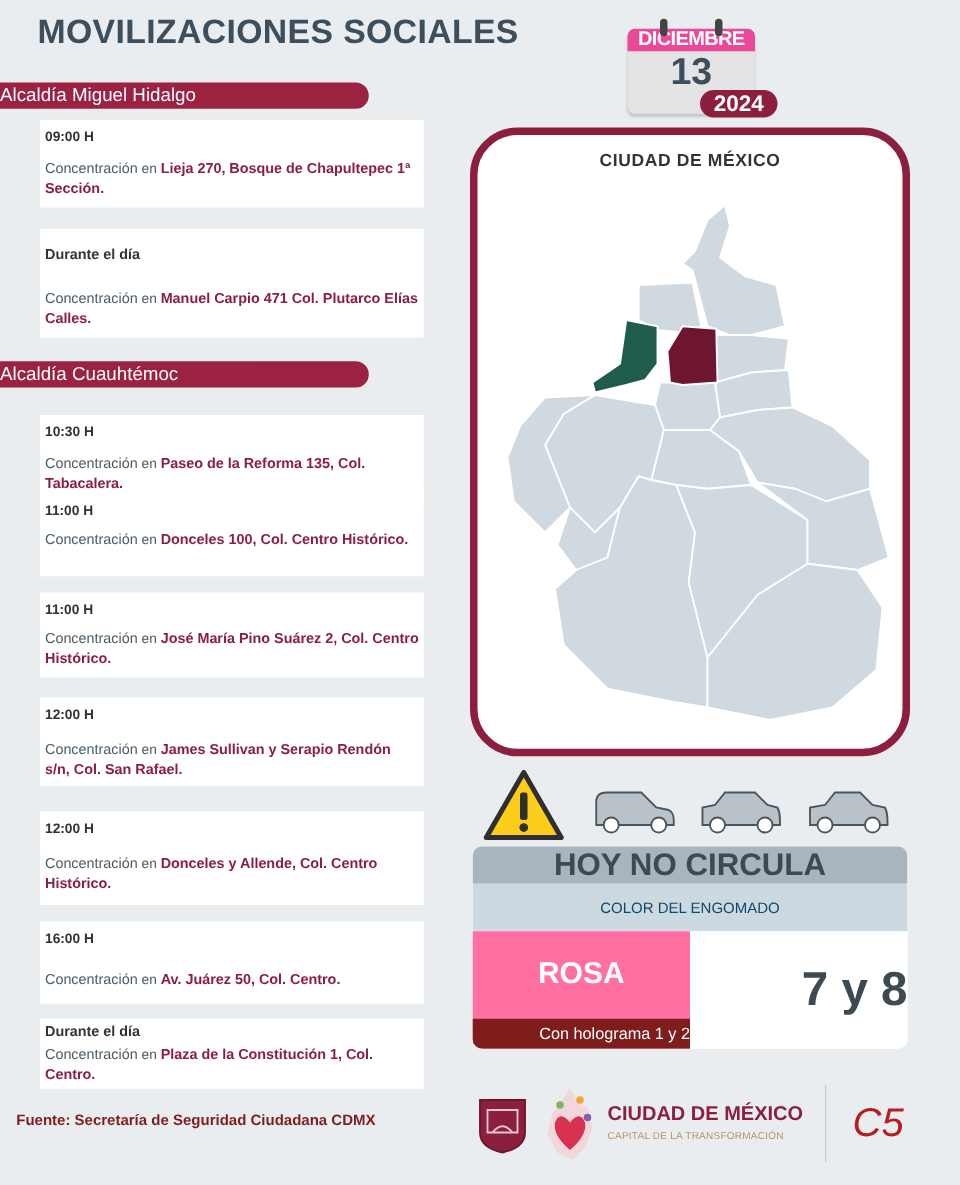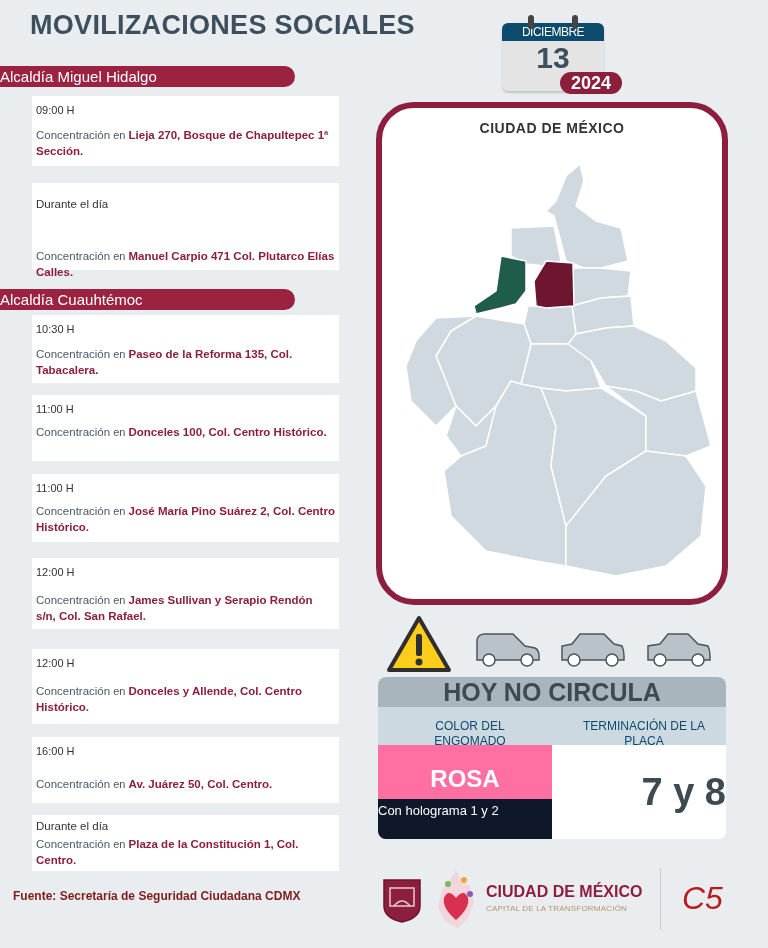--- a/index.html
+++ b/index.html
@@ -20,43 +20,43 @@
     position: absolute; left: 0; height: 21px;
     background: #9b2241; color: #fff;
     border-radius: 0 12px 12px 0;
     font-size: 15px; line-height: 21px; 
   }
   .card {
     position: absolute; left: 32px; width: 307px;
     background: #fff; padding: 8px 4px 0 4px;
   }
   .card .time {
-    font-size: 11px; font-weight: normal; color: #333;
+    font-size: 11px; font-weight: bold; color: #333;
   }
   .card .desc {
     font-size: 11.5px; line-height: 16px; color: #4a5a66; font-weight: bold;
   }
   .card .desc .lbl { font-weight: normal; color: #4a5a66; }
   .card .desc .place { color: #8c1f3d; font-weight: bold; }
 
   
   .cal {
     position: absolute; left: 502px; top: 15px; width: 102px; height: 68px;
   }
   .cal-ring {
     position: absolute; top: 0; width: 6px; height: 14px; background: #444; border-radius: 3px;
   }
   .cal-body {
     position: absolute; left: 0; top: 8px; width: 102px; height: 68px;
     background: #e4e4e4; border-radius: 6px; box-shadow: 0 2px 2px #c7c7c7;
   }
   .cal-head {
     position: absolute; left: 0; top: 8px; width: 102px; height: 18px;
-    background: #0c4a6e; border-radius: 6px 6px 0 0;
-    color: #fff; font-size: 12px; text-align: center; line-height: 18px; font-weight: normal;
+    background: #ec4899; border-radius: 6px 6px 0 0;
+    color: #fff; font-size: 16px; text-align: center; line-height: 18px; font-weight: bold;
     letter-spacing: -0.5px;
   }
   .cal-day {
     position: absolute; left: 0; top: 26px; width: 102px; text-align: center;
     font-size: 30px; font-weight: bold; color: #3d4f5c;
   }
   .cal-year {
     position: absolute; left: 560px; top: 72px; width: 62px; height: 22px;
     background: #8c1f3d; color: #fff; border-radius: 11px;
     font-size: 18px; font-weight: bold; text-align: center; line-height: 22px;
@@ -93,22 +93,22 @@
   }
   .hnc-body { display: flex; height: 94px; }
   .hnc-color {
     width: 174px; background: #ff6fa2; position: relative;
   }
   .hnc-color .name {
     position: absolute; top: 20px; width: 100%; text-align: center;
     font-size: 24px; font-weight: bold; color: #fff;
   }
   .hnc-color .holo {
-    position: absolute; bottom: 0; left: 0; width: 100%; height: 40px;
-    background: #0f172a; color: #fff; font-size: 13px; text-align: left; line-height: 24px;
+    position: absolute; bottom: 0; left: 0; width: 100%; height: 24px;
+    background: #7f1d1d; color: #fff; font-size: 13px; text-align: right; line-height: 24px;
   }
   .hnc-plate {
     flex: 1; background: #fff; text-align: right;
     font-size: 38px; font-weight: bold; color: #3d4a52; line-height: 94px;
   }
 
   .source {
     position: absolute; left: 13px; top: 889px;
     font-size: 12px; font-weight: bold; color: #7f1d1d;
   }
@@ -142,26 +142,26 @@
 
 <div class="alc-band" style="top:66px;width:295px">Alcaldía Miguel Hidalgo</div>
 
 <div class="card" style="top:96px;height:70px">
   <div class="time">09:00 H</div>
   <div class="desc" style="margin-top:11px"><span class="lbl">Concentración</span><span class="lbl" style="font-size:11px"> en </span><span class="place">Lieja 270, Bosque de Chapultepec 1ª Sección.</span></div>
 </div>
 
 <div class="card" style="top:183px;height:87px;padding-top:15px">
   <div class="time" style="font-size:11.5px">Durante el día</div>
-  <div class="desc" style="margin-top:38px"><span class="lbl">Concentración</span><span class="lbl" style="font-size:11px"> en </span><span class="place">Manuel Carpio 471 Col. Plutarco Elías Calles.</span></div>
+  <div class="desc" style="margin-top:21px"><span class="lbl">Concentración</span><span class="lbl" style="font-size:11px"> en </span><span class="place">Manuel Carpio 471 Col. Plutarco Elías Calles.</span></div>
 </div>
 
 <div class="alc-band" style="top:289px;width:295px">Alcaldía Cuauhtémoc</div>
 
-<div class="card" style="top:315px;height:68px">
+<div class="card" style="top:332px;height:68px">
   <div class="time">10:30 H</div>
   <div class="desc" style="margin-top:11px"><span class="lbl">Concentración</span><span class="lbl" style="font-size:11px"> en </span><span class="place">Paseo de la Reforma 135, Col. Tabacalera.</span></div>
 </div>
 
 <div class="card" style="top:395px;height:66px">
   <div class="time">11:00 H</div>
   <div class="desc" style="margin-top:9px"><span class="lbl">Concentración</span><span class="lbl" style="font-size:11px"> en </span><span class="place">Donceles 100, Col. Centro Histórico.</span></div>
 </div>
 
 <div class="card" style="top:474px;height:68px">
@@ -247,21 +247,20 @@
 <svg class="car" style="left:644px" width="68" height="38" viewBox="0 0 68 38">
   <path d="M4 24 L4 16 L16 14 L24 4 L44 4 L54 14 L64 16 Q66 20 66 26 L66 30 L4 30 Z" fill="#b9c2c9" stroke="#4a555c" stroke-width="1.5"></path>
   <circle cx="16" cy="30" r="6" fill="#fff" stroke="#4a555c" stroke-width="1.5"></circle>
   <circle cx="54" cy="30" r="6" fill="#fff" stroke="#4a555c" stroke-width="1.5"></circle>
 </svg>
 
 <div class="hnc-wrap">
   <div class="hnc-title">HOY NO CIRCULA</div>
   <div class="hnc-heads">
     <div style="padding-left:30px;padding-right:30px">COLOR DEL ENGOMADO</div>
-    <div style="padding-left:20px;padding-right:20px">TERMINACIÓN DE LA PLACA</div>
   </div>
   <div class="hnc-body">
     <div class="hnc-color">
       <div class="name">ROSA</div>
       <div class="holo">Con holograma 1 y 2</div>
     </div>
     <div class="hnc-plate">7 y 8</div>
   </div>
 </div>
 

